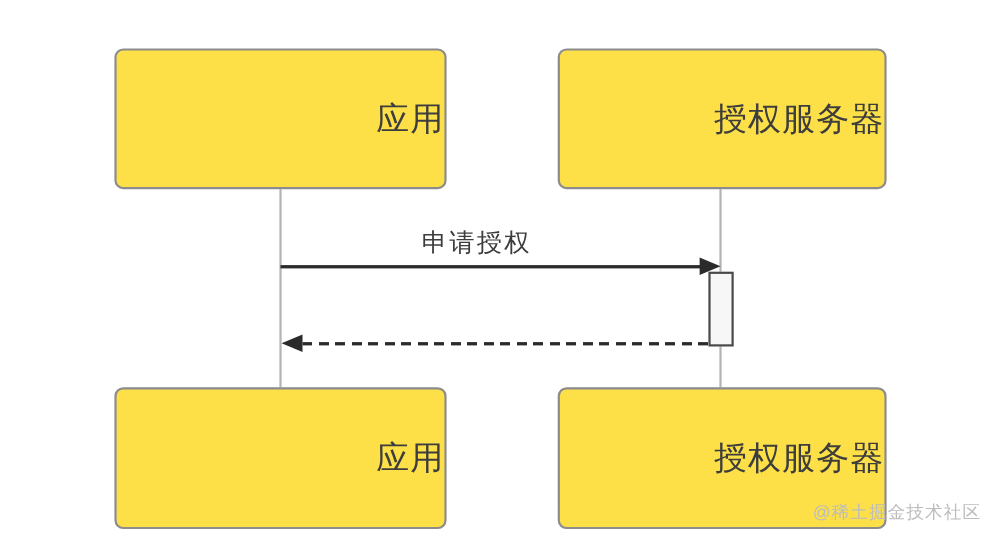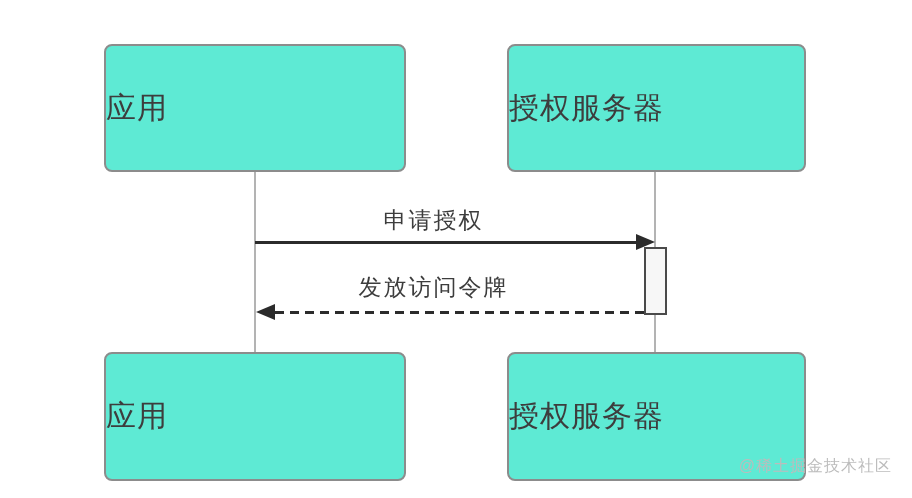--- a/index.html
+++ b/index.html
@@ -11,26 +11,26 @@
   .stage {
     position: relative;
     width: 912px;
     height: 498px;
     background: #ffffff;
     overflow: hidden;
   }
   .actor-box {
     position: absolute;
     box-sizing: border-box;
-    background: #5eead4;
+    background: #fde047;
     border: 2px solid #8c8c8c;
     border-radius: 8px;
     display: flex;
     align-items: center;
-    justify-content: flex-start;
+    justify-content: flex-end;
     font-size: 30px;
     color: #3d3d3d;
     letter-spacing: 1px;
   }
   .box-top-left     { left: 104px; top: 44px;  width: 302px; height: 128px; }
   .box-top-right    { left: 507px; top: 44px;  width: 299px; height: 128px; }
   .box-bottom-left  { left: 104px; top: 352px; width: 302px; height: 129px; }
   .box-bottom-right { left: 507px; top: 352px; width: 299px; height: 129px; }
 
   .lifeline {
@@ -134,19 +134,18 @@
   <div class="actor-box box-bottom-right">
     <span>授权服务器</span>
   </div>
 
   <div class="activation-bar"></div>
 
   <div class="msg-label msg1-label">申请授权</div>
   <div class="arrow-line-solid"></div>
   <div class="arrowhead-right"></div>
 
-  <div class="msg-label msg2-label">发放访问令牌</div>
   <div class="arrow-line-dashed"></div>
   <div class="arrowhead-left"></div>
 
   <div class="watermark">@稀土掘金技术社区</div>
 
 </div>
 
 </body></html>

